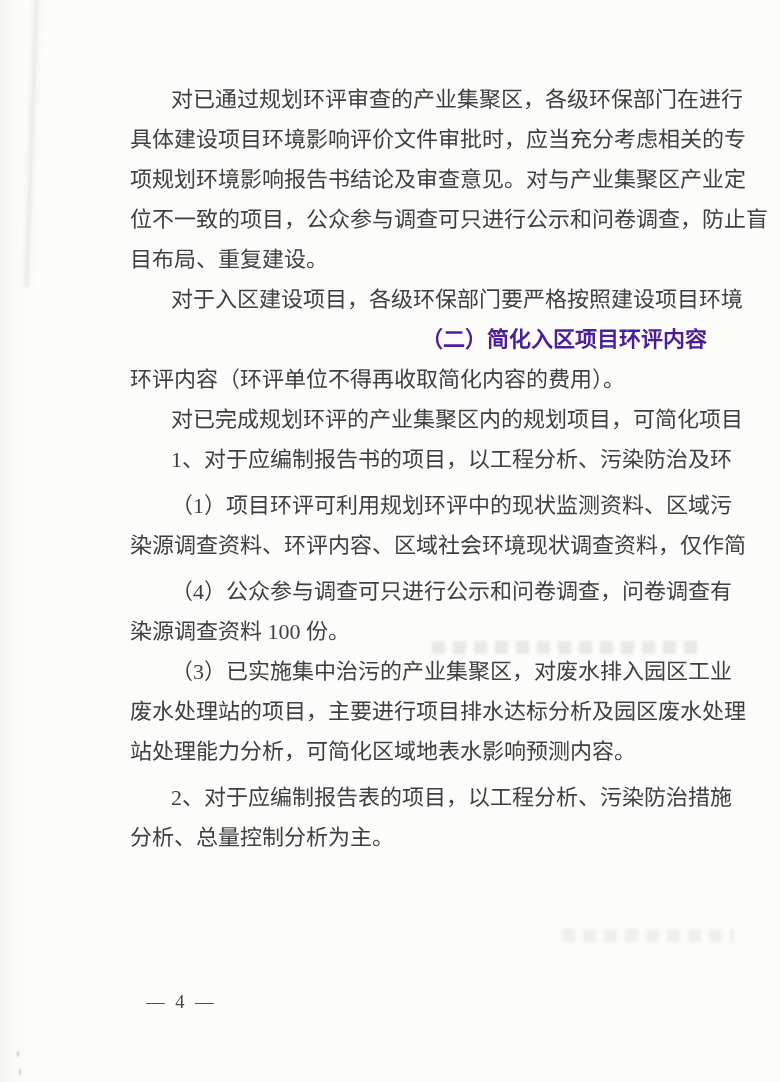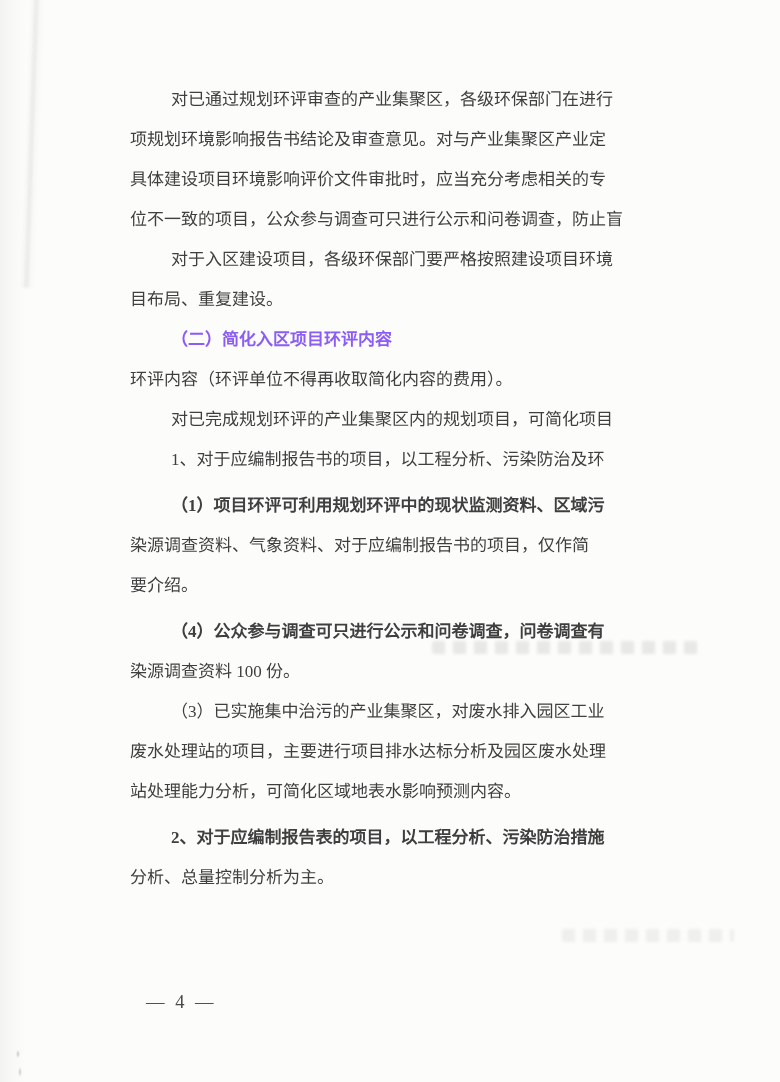--- a/index.html
+++ b/index.html
@@ -57,30 +57,31 @@
   .text-block {
     position: absolute;
     left: 130px;
     top: 80px;
     width: 577px;
     color: #3f3f3f;
   }
   .line {
     height: 40px;
     line-height: 40px;
-    font-size: 17px;
+    font-size: 22px;
     white-space: nowrap;
     letter-spacing: 0;
   }
   .line.indent { padding-left: 41px; }
   .line.heading {
     font-weight: bold;
-    color: #8b5cf6;
+    color: #4c1d95;
+    text-align: right;
   }
-  .line.gap { margin-top: 6px; font-weight: bold; }
+  .line.gap { margin-top: 6px; }
 
   .footer {
     position: absolute;
     left: 146px;
     top: 992px;
     font-size: 18.5px;
     color: #4a4a4a;
     letter-spacing: 3px;
     white-space: nowrap;
   }
@@ -91,32 +92,31 @@
 <div class="page">
 
   <div class="edge-shade"></div>
   <div class="crease"></div>
   <div class="ghost ghost-1"></div>
   <div class="ghost ghost-2"></div>
   <div class="speck"></div>
 
   <div class="text-block">
     <div class="line indent">对已通过规划环评审查的产业集聚区，各级环保部门在进行</div>
+    <div class="line">具体建设项目环境影响评价文件审批时，应当充分考虑相关的专</div>
     <div class="line">项规划环境影响报告书结论及审查意见。对与产业集聚区产业定</div>
-    <div class="line">具体建设项目环境影响评价文件审批时，应当充分考虑相关的专</div>
     <div class="line">位不一致的项目，公众参与调查可只进行公示和问卷调查，防止盲</div>
+    <div class="line">目布局、重复建设。</div>
     <div class="line indent">对于入区建设项目，各级环保部门要严格按照建设项目环境</div>
-    <div class="line">目布局、重复建设。</div>
     <div class="line indent heading">（二）简化入区项目环评内容</div>
     <div class="line">环评内容（环评单位不得再收取简化内容的费用）。</div>
     <div class="line indent">对已完成规划环评的产业集聚区内的规划项目，可简化项目</div>
     <div class="line indent">1、对于应编制报告书的项目，以工程分析、污染防治及环</div>
     <div class="line indent gap">（1）项目环评可利用规划环评中的现状监测资料、区域污</div>
-    <div class="line">染源调查资料、气象资料、对于应编制报告书的项目，仅作简</div>
-    <div class="line">要介绍。</div>
+    <div class="line">染源调查资料、环评内容、区域社会环境现状调查资料，仅作简</div>
     <div class="line indent gap">（4）公众参与调查可只进行公示和问卷调查，问卷调查有</div>
     <div class="line">染源调查资料 100 份。</div>
     <div class="line indent">（3）已实施集中治污的产业集聚区，对废水排入园区工业</div>
     <div class="line">废水处理站的项目，主要进行项目排水达标分析及园区废水处理</div>
     <div class="line">站处理能力分析，可简化区域地表水影响预测内容。</div>
     <div class="line indent gap">2、对于应编制报告表的项目，以工程分析、污染防治措施</div>
     <div class="line">分析、总量控制分析为主。</div>
   </div>
 
   <div class="footer">— 4 —</div>

